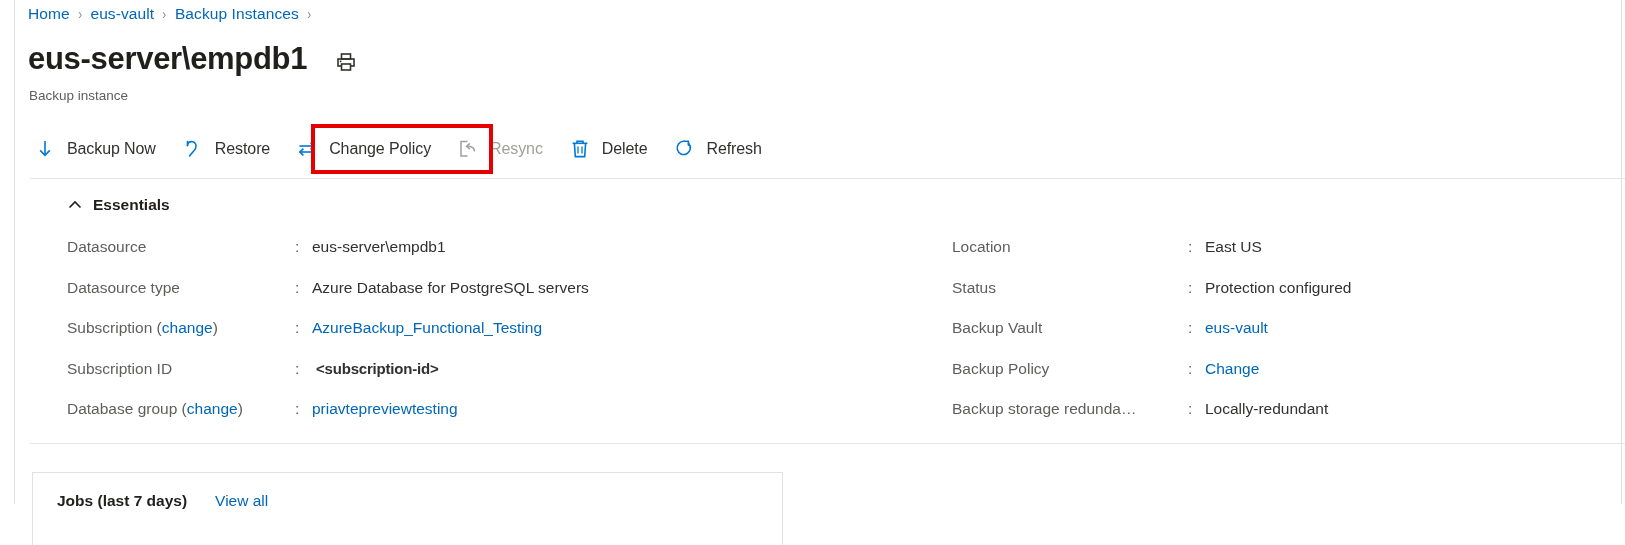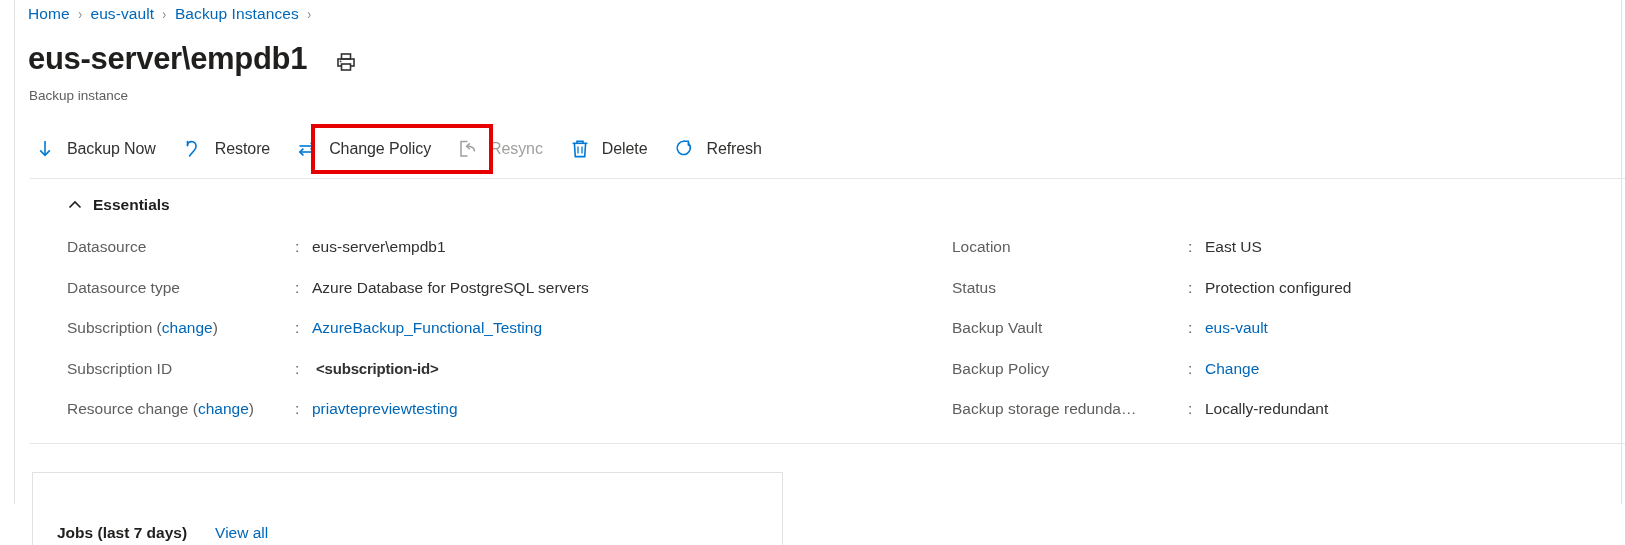--- a/index.html
+++ b/index.html
@@ -231,21 +231,20 @@
     gap: 20px;
   }
   .jobs-title {
     font-weight: 700;
     color: #201f1e;
   }
   .jobs-viewall {
     color: #0067b8;
     margin-left: 8px;
     cursor: pointer;
-    margin-top: 32px;
   }
 </style>
 </head>
 <body>
 
 <div class="blade">
 
   <div class="breadcrumb">
     <span class="crumb-link">Home</span>
     <span class="crumb-sep">›</span>
@@ -372,21 +371,21 @@
         <span class="ess-val link">AzureBackup_Functional_Testing</span>
       </div>
 
       <div class="ess-row">
         <span class="ess-key">Subscription ID</span>
         <span class="ess-colon">:</span>
         <span class="ess-val mono">&lt;subscription-id&gt;</span>
       </div>
 
       <div class="ess-row">
-        <span class="ess-key"><span>Resource change</span> (<span class="inline-link">change</span>)</span>
+        <span class="ess-key"><span>Database group</span> (<span class="inline-link">change</span>)</span>
         <span class="ess-colon">:</span>
         <span class="ess-val link">priavtepreviewtesting</span>
       </div>
 
     </div>
 
     <div class="ess-col right">
 
       <div class="ess-row">
         <span class="ess-key">Location</span>

